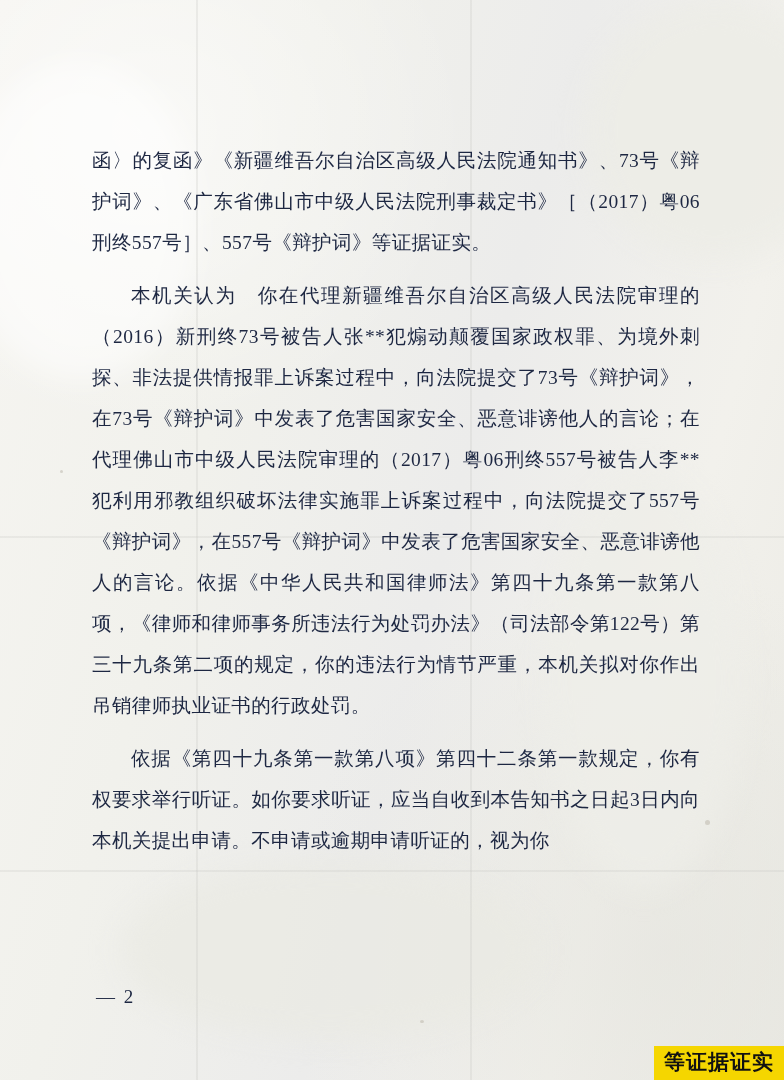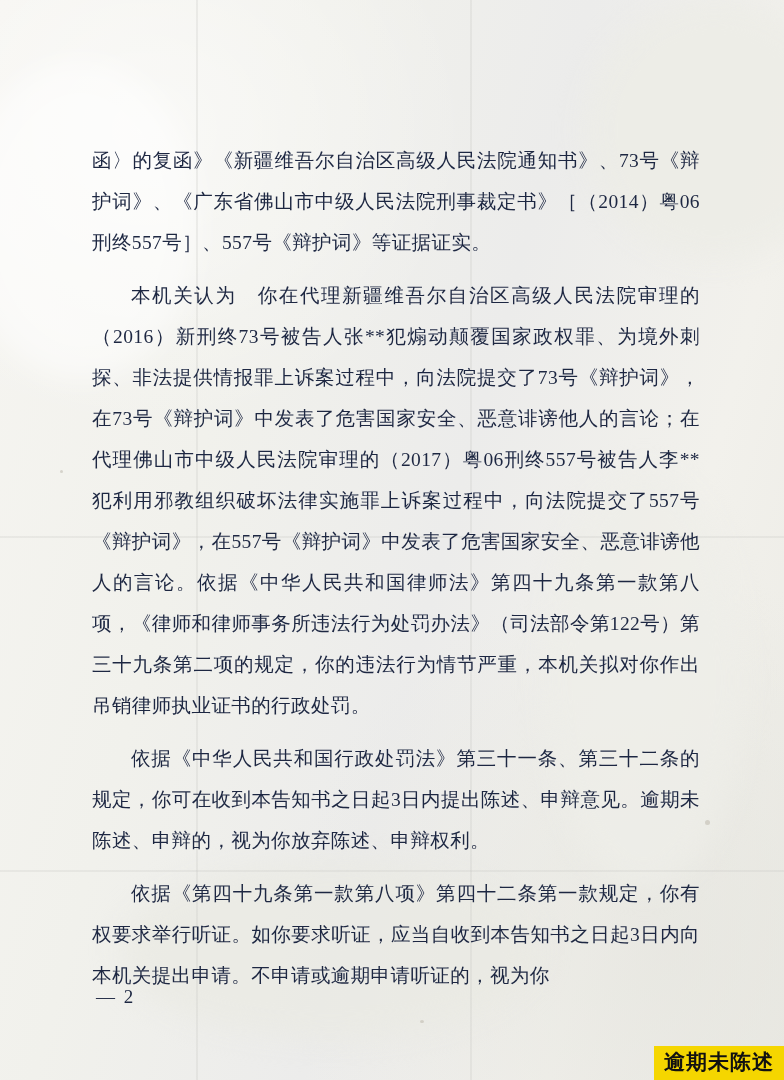--- a/index.html
+++ b/index.html
@@ -129,22 +129,21 @@
   <div class="crease crease-v c1"></div>
   <div class="crease crease-v c2"></div>
   <div class="crease crease-h h1"></div>
   <div class="crease crease-h h2"></div>
 
   <div class="speck" style="left:705px; top:820px; width:5px; height:5px;"></div>
   <div class="speck" style="left:60px; top:470px; width:3px; height:3px;"></div>
   <div class="speck" style="left:420px; top:1020px; width:4px; height:3px;"></div>
 
   <div class="doc-body">
-    <p class="para cont">函〉的复函》《新疆维吾尔自治区高级人民法院通知书》、73号《辩护词》、《广东省佛山市中级人民法院刑事裁定书》［（2014）粤06刑终557号］、557号《辩护词》等证据证实。</p>
+    <p class="para cont">函〉的复函》《新疆维吾尔自治区高级人民法院通知书》、73号《辩护词》、《广东省佛山市中级人民法院刑事裁定书》［（2017）粤06刑终557号］、557号《辩护词》等证据证实。</p>
     <p class="para indent">本机关认为　你在代理新疆维吾尔自治区高级人民法院审理的（2016）新刑终73号被告人张**犯煽动颠覆国家政权罪、为境外刺探、非法提供情报罪上诉案过程中，向法院提交了73号《辩护词》，在73号《辩护词》中发表了危害国家安全、恶意诽谤他人的言论；在代理佛山市中级人民法院审理的（2017）粤06刑终557号被告人李**犯利用邪教组织破坏法律实施罪上诉案过程中，向法院提交了557号《辩护词》，在557号《辩护词》中发表了危害国家安全、恶意诽谤他人的言论。依据《中华人民共和国律师法》第四十九条第一款第八项，《律师和律师事务所违法行为处罚办法》（司法部令第122号）第三十九条第二项的规定，你的违法行为情节严重，本机关拟对你作出吊销律师执业证书的行政处罚。</p>
-    <p class="para indent">依据《中华人民共和国行政处罚法》第三十一条、第三十二条的规定，你可在收到本告知书之日起3日内提出陈述、申辩意见。逾期未陈述、申辩的，视为你放弃陈述、申辩权利。</p>
     <p class="para indent">依据《第四十九条第一款第八项》第四十二条第一款规定，你有权要求举行听证。如你要求听证，应当自收到本告知书之日起3日内向本机关提出申请。不申请或逾期申请听证的，视为你</p>
   </div>
 
   <div class="page-number">— 2</div>
 
-  <div class="watermark">逾期未陈述</div>
+  <div class="watermark">等证据证实</div>
 </div>
 
 </body></html>

